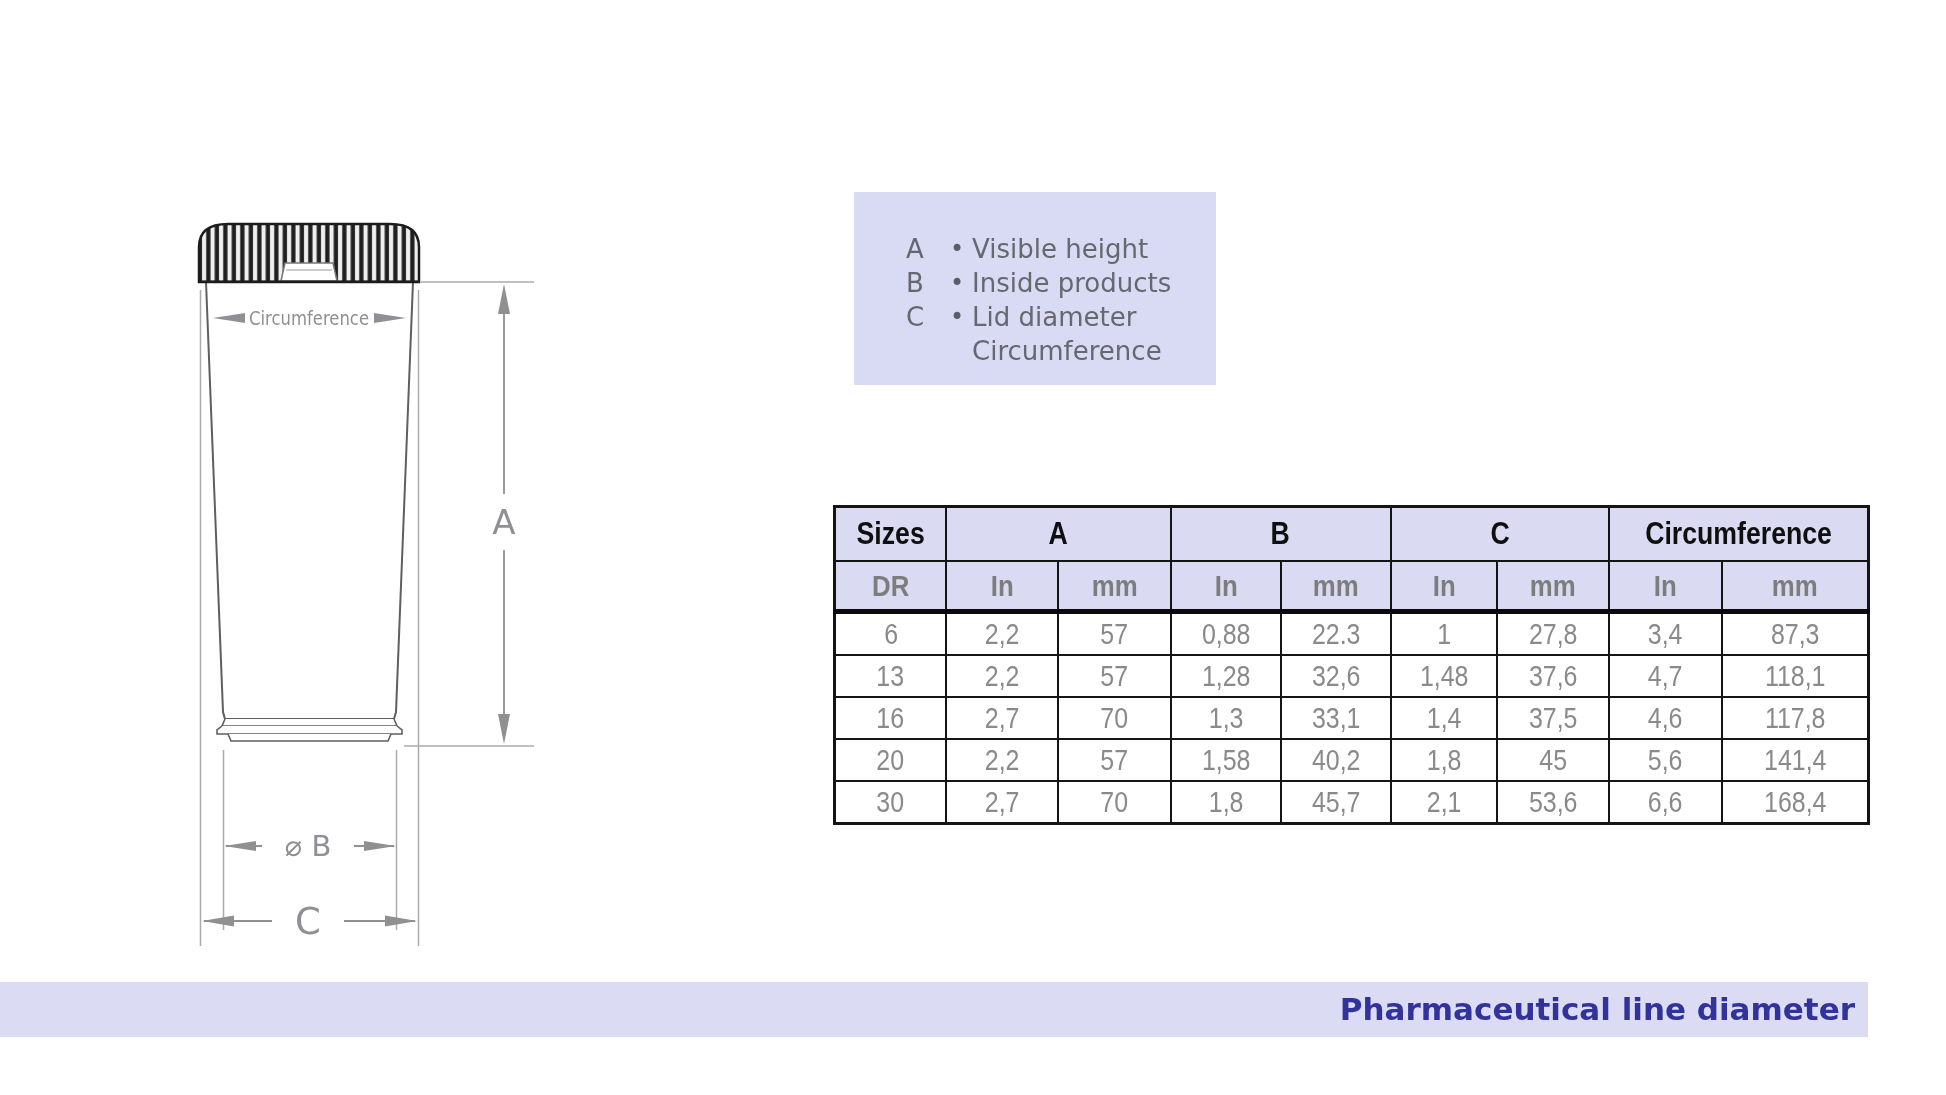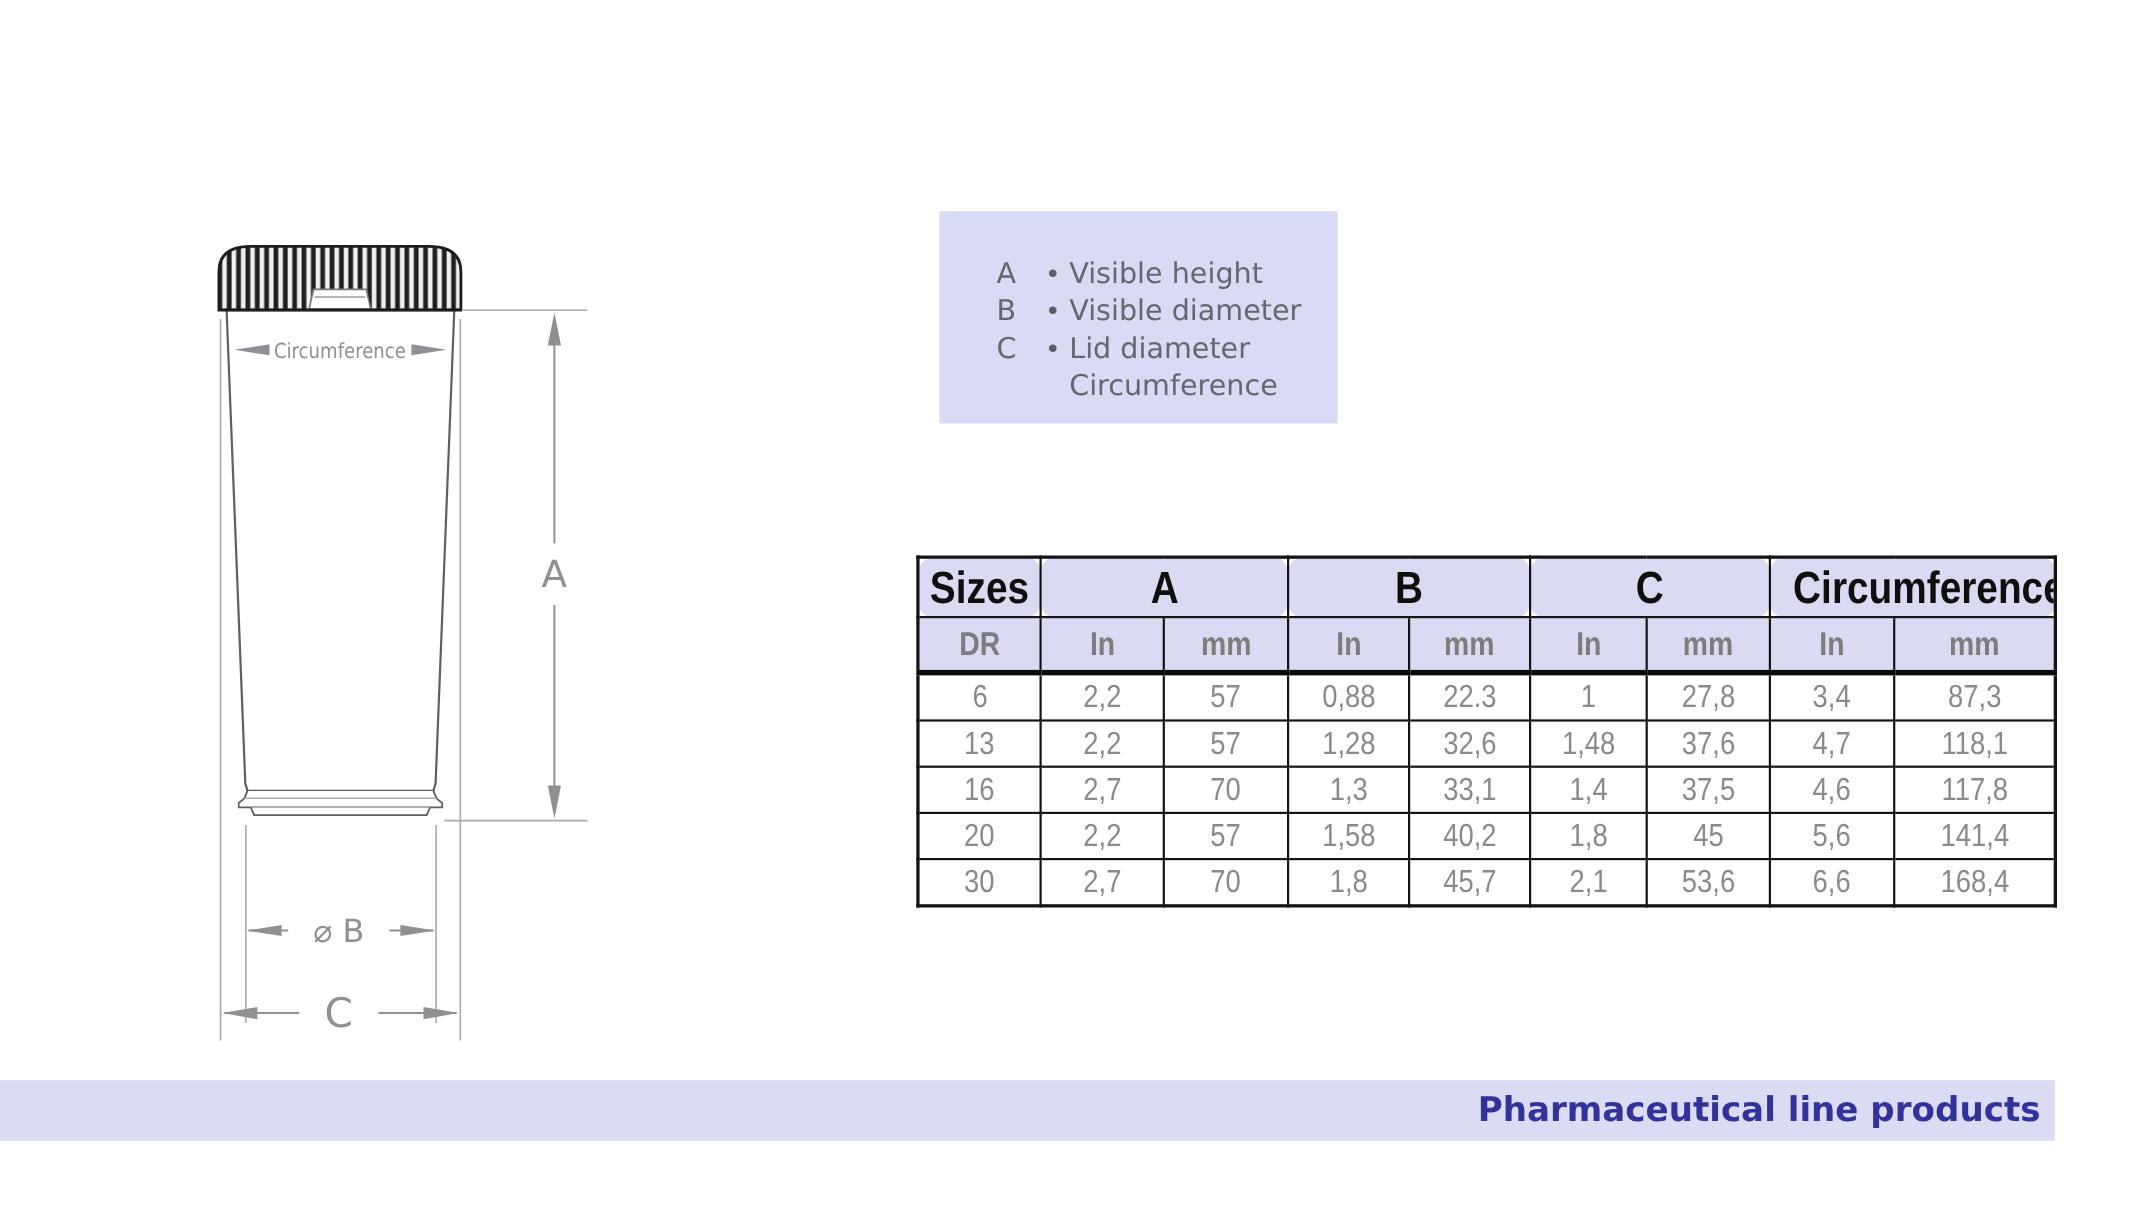--- a/index.html
+++ b/index.html
@@ -14,21 +14,21 @@
   .legend-key{width:36px;flex:0 0 36px;}
   .legend-bullet{width:30px;flex:0 0 30px;text-align:center;color:#5d5d66;font-size:24px;}
   .legend-label{white-space:nowrap;}
 
   
   .spec-table{position:absolute;left:833px;top:505px;border-collapse:collapse;
               table-layout:fixed;width:1037px;border:3px solid #141414;background:#fff;}
   .spec-table th,.spec-table td{border:2px solid #141414;text-align:center;vertical-align:middle;
               padding:0;overflow:hidden;white-space:nowrap;}
   .spec-table tr.grouphead th{height:52px;background:var(--lavender-header,#dadbf2);
-              color:#0f0f0f;font-weight:bold;font-size:41px;border-radius:13px;}
+              color:#0f0f0f;font-weight:bold;font-size:31px;}
   .spec-table tr.subhead th{height:47px;background:var(--lavender-header,#dadbf2);
               color:#7d7d7d;font-weight:bold;font-size:30px;border-bottom:5px solid #0a0a0a;}
   .spec-table td{height:40px;color:var(--table-text-gray,#8a8a8a);font-size:29px;}
   .cx{display:inline-block;transform-origin:50% 50%;}
 
   
   .footer-bar{position:absolute;left:0;top:982px;width:1868px;height:55px;
               background:var(--footer-bar,#dbdcf4);box-sizing:border-box;
               text-align:right;padding-right:13px;}
   .footer-title{font-family:"DejaVu Sans",sans-serif;font-weight:bold;font-size:31px;
@@ -106,21 +106,21 @@
 
   <div class="legend">
     <div class="legend-row">
       <span class="legend-key">A</span>
       <span class="legend-bullet">•</span>
       <span class="legend-label">Visible height</span>
     </div>
     <div class="legend-row">
       <span class="legend-key">B</span>
       <span class="legend-bullet">•</span>
-      <span class="legend-label">Visible diameter</span>
+      <span class="legend-label">Inside products</span>
     </div>
     <div class="legend-row">
       <span class="legend-key">C</span>
       <span class="legend-bullet">•</span>
       <span class="legend-label">Lid diameter</span>
     </div>
     <div class="legend-row">
       <span class="legend-key"></span>
       <span class="legend-bullet"></span>
       <span class="legend-label">Circumference</span>
@@ -219,16 +219,16 @@
       <td><span class="cx" style="transform: scaleX(0.86);">53,6</span></td>
       <td><span class="cx" style="transform: scaleX(0.86);">6,6</span></td>
       <td><span class="cx" style="transform: scaleX(0.86);">168,4</span></td>
     </tr>
 
 
   </tbody>
   </table>
 
   <div class="footer-bar">
-    <span class="footer-title">Pharmaceutical line products</span>
+    <span class="footer-title">Pharmaceutical line diameter</span>
   </div>
 
 </div>
 
 </body></html>

